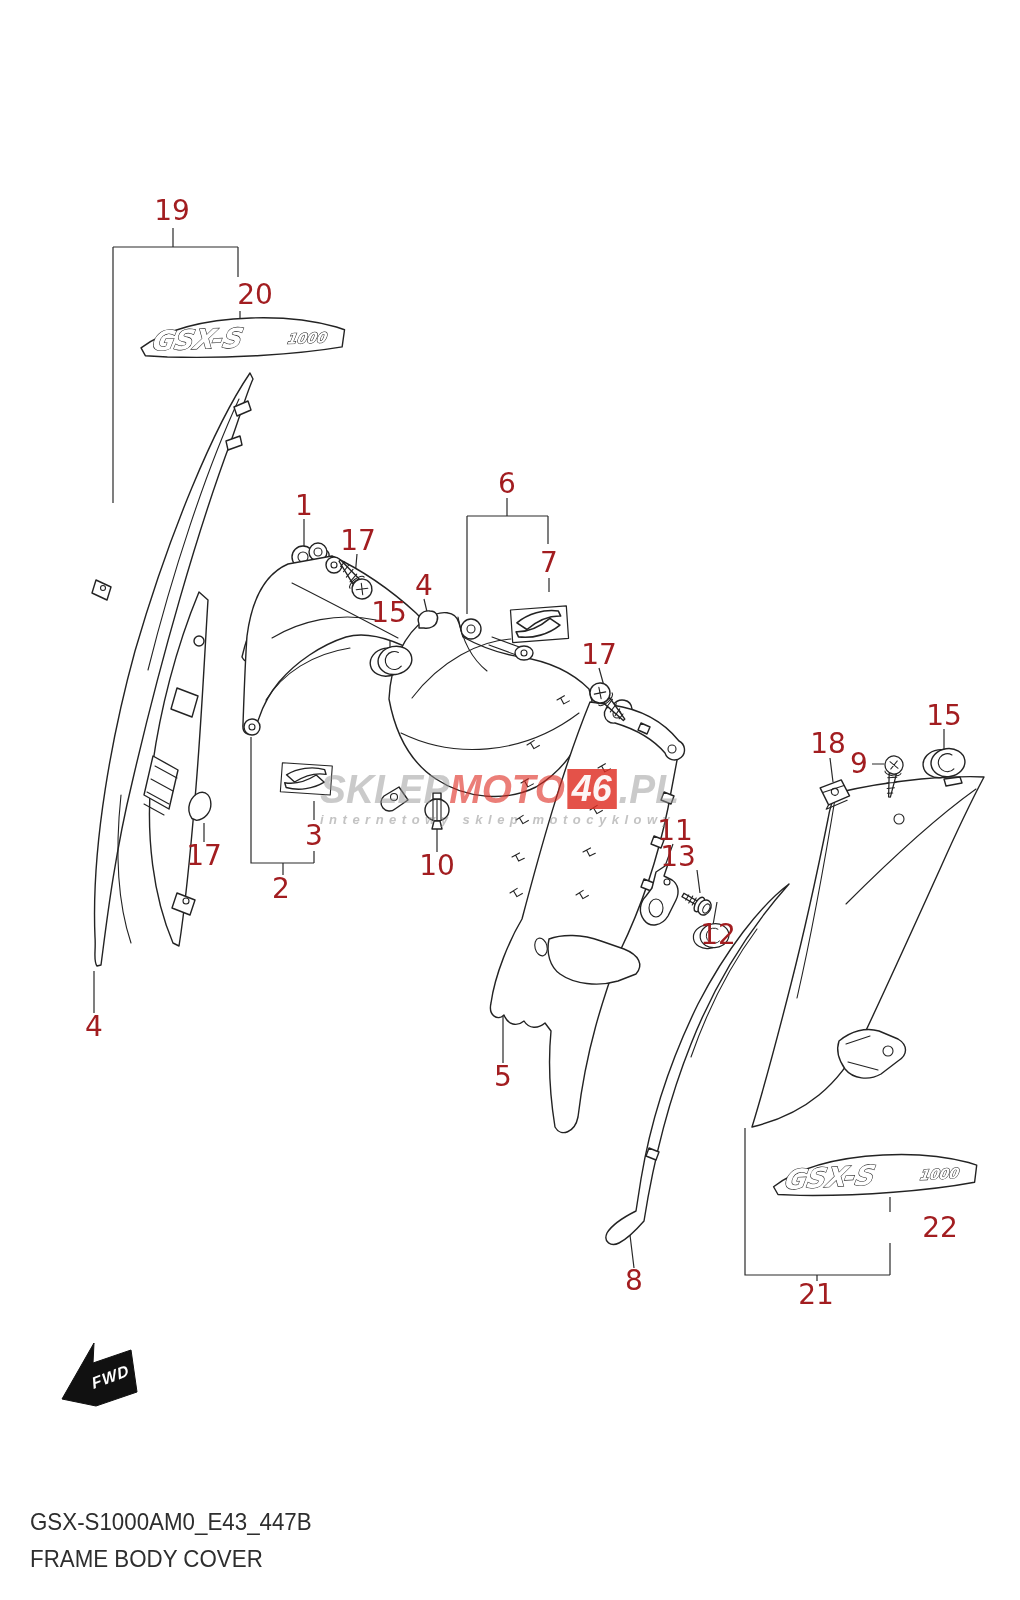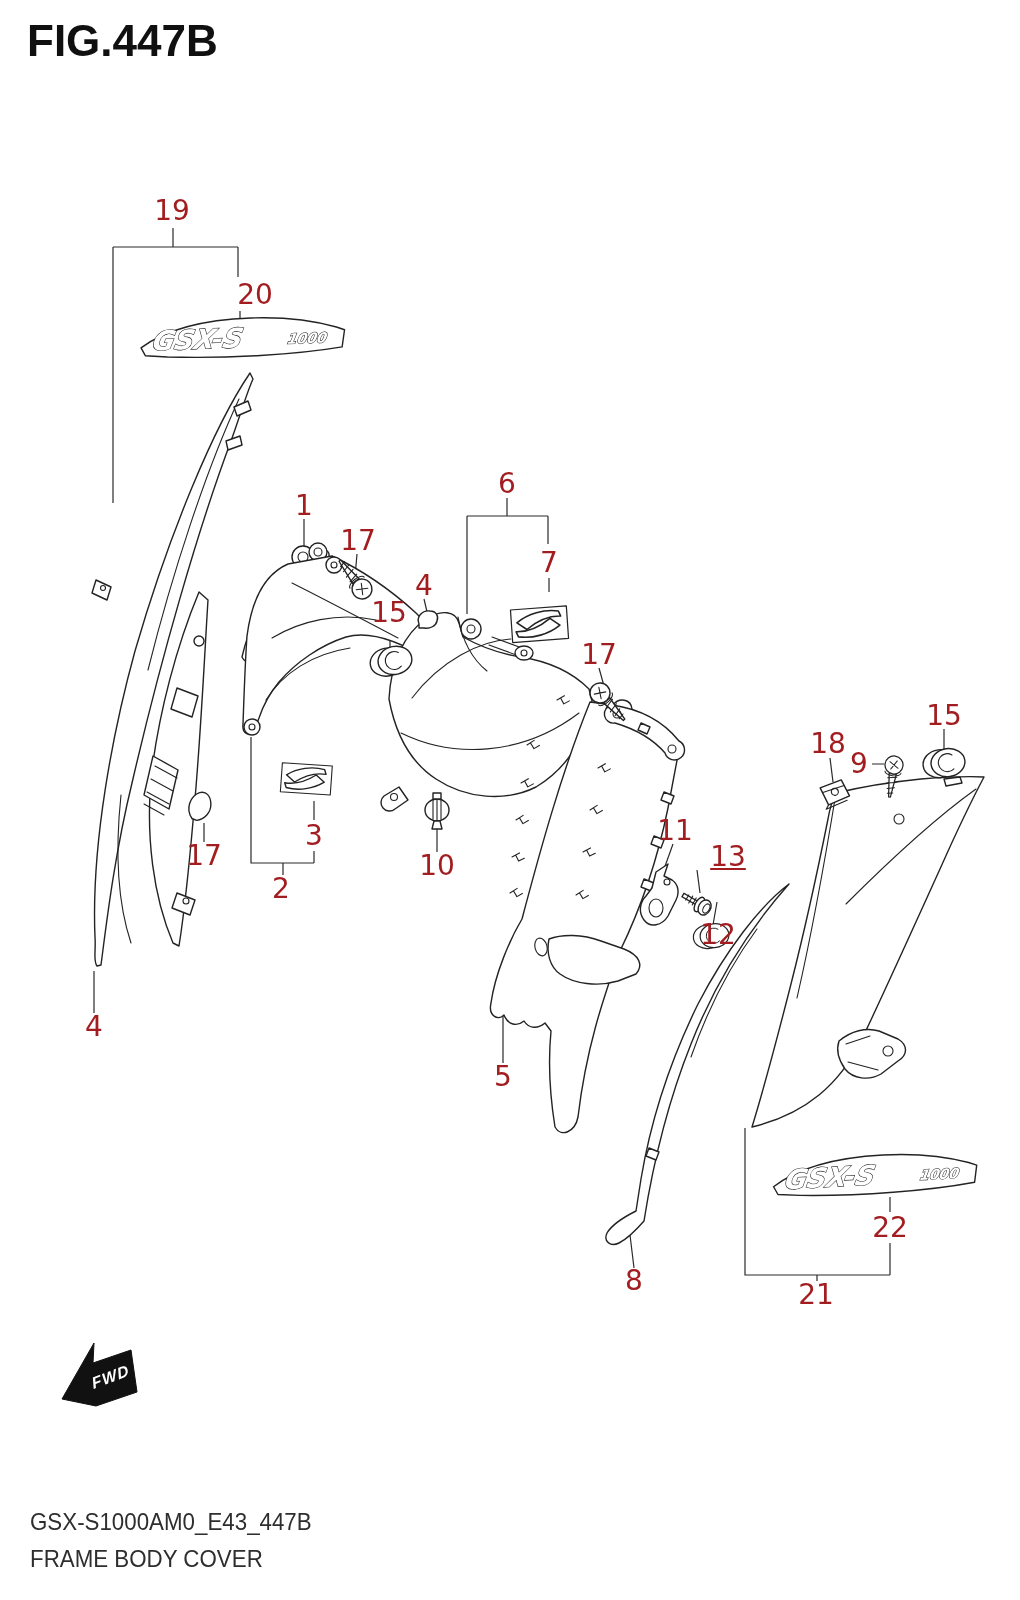--- a/index.html
+++ b/index.html
@@ -252,47 +252,55 @@
       <ellipse cx="656" cy="908" rx="7" ry="9" class="thin"></ellipse>
       <circle cx="667" cy="882" r="3" class="thin"></circle>
     </g>
 
     <g>
       <polygon points="62,1399 94,1343 93,1363 131,1350 137,1392 96,1406" fill="#111111" stroke="#111111" stroke-width="1"></polygon>
       <text class="fwd-text" text-anchor="middle" transform="translate(112,1382) rotate(-21) skewX(-6)">FWD</text>
     </g>
   </svg>
 
-
-  <div class="page-title">FIG.447B</div>
+  <div class="wm">
+    <div class="wm-line">
+      <span class="wm-gray">SKLEP</span>
+        <span class="wm-red">MOTO</span>
+        <span class="wm-box">46</span>
+        <span class="wm-gray">.PL</span>
+    </div>
+    <div class="wm-sub">internetowy sklep motocyklowy</div>
+  </div>
+
 
   <div id="callouts">
       <span class="part-label" style="left: 172px; top: 211px; text-align: center;">19</span>
       <span class="part-label" style="left: 255px; top: 295px;">20</span>
       <span class="part-label" style="left: 304px; top: 506px;">1</span>
       <span class="part-label" style="left: 358px; top: 541px;">17</span>
       <span class="part-label" style="left: 424px; top: 586px;">4</span>
       <span class="part-label" style="left: 389px; top: 613px;">15</span>
       <span class="part-label" style="left: 507px; top: 484px;">6</span>
       <span class="part-label" style="left: 549px; top: 563px;">7</span>
       <span class="part-label" style="left: 599px; top: 655px;">17</span>
       <span class="part-label" style="left: 314px; top: 836px;">3</span>
       <span class="part-label" style="left: 281px; top: 889px;">2</span>
       <span class="part-label" style="left: 204px; top: 856px;">17</span>
       <span class="part-label" style="left: 437px; top: 866px;">10</span>
       <span class="part-label" style="left: 675px; top: 831px;">11</span>
-      <span class="part-label" style="left: 728px; top: 857px; text-decoration: underline;">13</span>
+      <span class="part-label" style="left: 678px; top: 857px;">13</span>
       <span class="part-label" style="left: 718px; top: 935px;">12</span>
       <span class="part-label" style="left: 503px; top: 1077px;">5</span>
       <span class="part-label" style="left: 634px; top: 1281px;">8</span>
       <span class="part-label" style="left: 94px; top: 1027px;">4</span>
       <span class="part-label" style="left: 828px; top: 744px;">18</span>
       <span class="part-label" style="left: 859px; top: 764px;">9</span>
       <span class="part-label" style="left: 944px; top: 716px;">15</span>
-      <span class="part-label" style="left: 890px; top: 1228px;">22</span>
+      <span class="part-label" style="left: 940px; top: 1228px;">22</span>
       <span class="part-label" style="left: 816px; top: 1295px;">21</span>
     </div>
 
   <div class="footer">
     <div>GSX-S1000AM0_E43_447B</div>
     <div>FRAME BODY COVER</div>
   </div>
 </div>
 
 </body></html>

